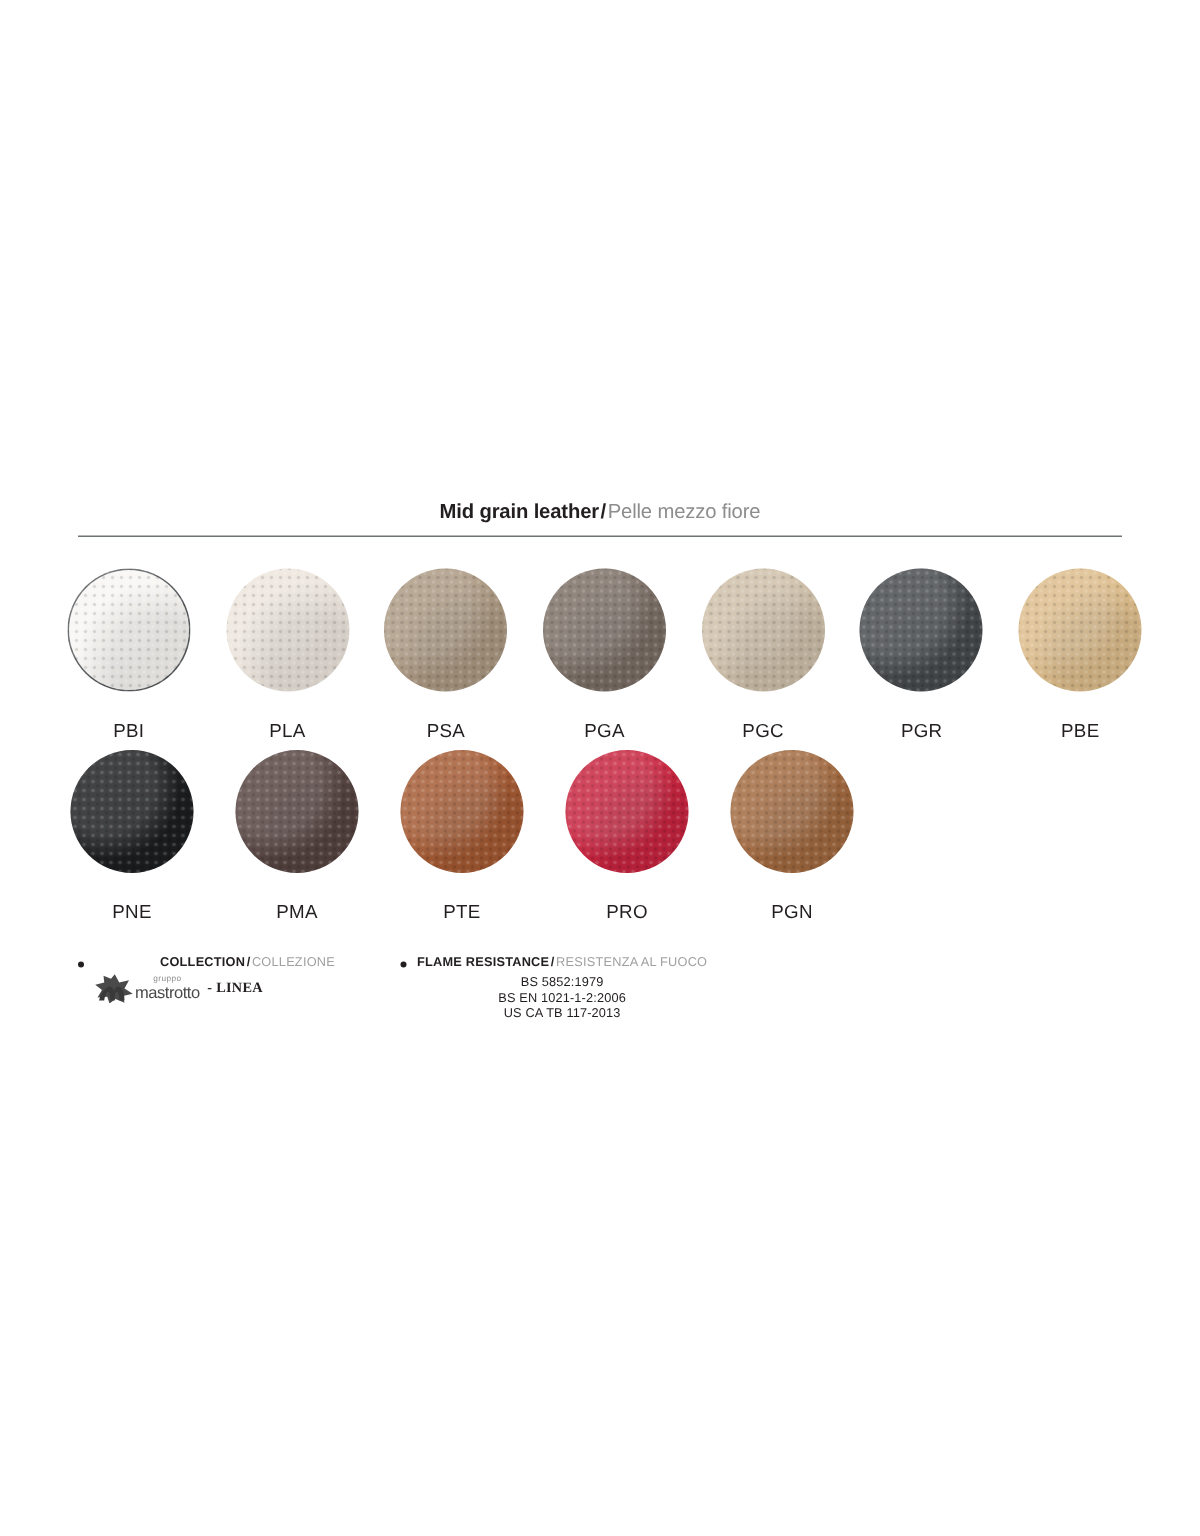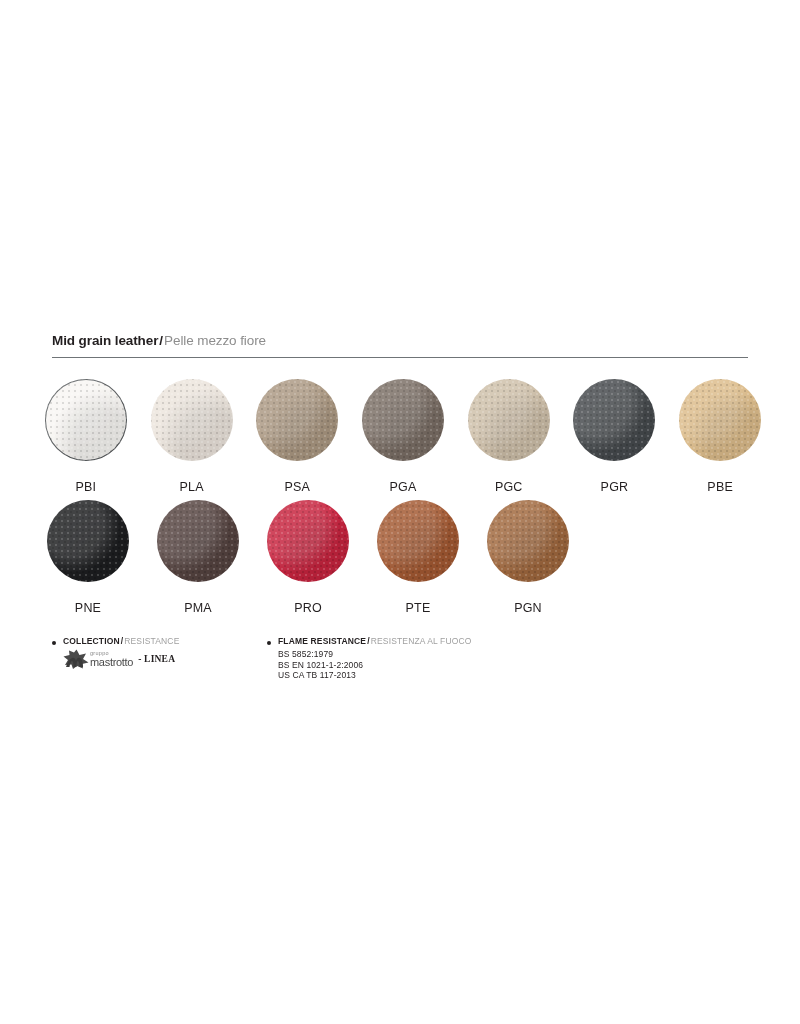--- a/index.html
+++ b/index.html
@@ -13,20 +13,21 @@
     background: #ffffff;
     font-family: "Liberation Sans", sans-serif;
     color: #231f20;
     overflow: hidden;
   }
 
   .page {
     position: relative;
     width: 788px;
     height: 1024px;
+    text-align: center;
   }
 
   
   .header {
     position: absolute;
     left: 52px;
     top: 332px;
     width: 696px;
   }
   .header-title {
@@ -262,42 +263,42 @@
     <div class="row row2">
       <div class="cell">
         <div class="swatch" style="background-color:#1e1f21"></div>
         <div class="swatch-label">PNE</div>
       </div>
       <div class="cell">
         <div class="swatch" style="background-color:#564441"></div>
         <div class="swatch-label">PMA</div>
       </div>
       <div class="cell">
+        <div class="swatch" style="background-color:#a45a33"></div>
+        <div class="swatch-label">PTE</div>
+      </div>
+      <div class="cell">
         <div class="swatch" style="background-color:#c8243f"></div>
         <div class="swatch-label">PRO</div>
-      </div>
-      <div class="cell">
-        <div class="swatch" style="background-color:#a45a33"></div>
-        <div class="swatch-label">PTE</div>
       </div>
       <div class="cell">
         <div class="swatch" style="background-color:#a1693f"></div>
         <div class="swatch-label">PGN</div>
       </div>
     </div>
 
   </div>
 
   <div class="footer">
 
     <div class="info-block collection">
       <div class="bullet"></div>
       <div class="info-body">
         <div class="info-head">
-          <span class="h-en">COLLECTION</span><span class="h-sep">/</span><span class="h-it">RESISTANCE</span>
+          <span class="h-en">COLLECTION</span><span class="h-sep">/</span><span class="h-it">COLLEZIONE</span>
         </div>
         <div class="brand-row">
           <svg class="brand-mark" viewBox="0 0 52 40" aria-hidden="true">
             <path d="M27 1 L33 12 L46 9 L40 20 L51 27 L38 30 L40 39 L28 34 L20 40 L17 31 L4 32 L10 22 L1 15 L13 12 L12 3 L22 7 Z" fill="#4a4a4a"></path>
             <path d="M6 36 C9 26, 13 20, 18 18 C22 16, 25 19, 26 24 C27 19, 30 16, 34 18 C38 20, 40 27, 40 36 L33 36 C33 29, 32 25, 30 24 C28 23, 27 27, 27 36 L21 36 C21 28, 20 24, 18 24 C16 24, 14 29, 13 36 Z" fill="#3a3a3a"></path>
           </svg>
           <div class="brand-words">
             <span class="brand-gruppo">gruppo</span>
             <span class="brand-mastrotto">mastrotto</span>
           </div>

